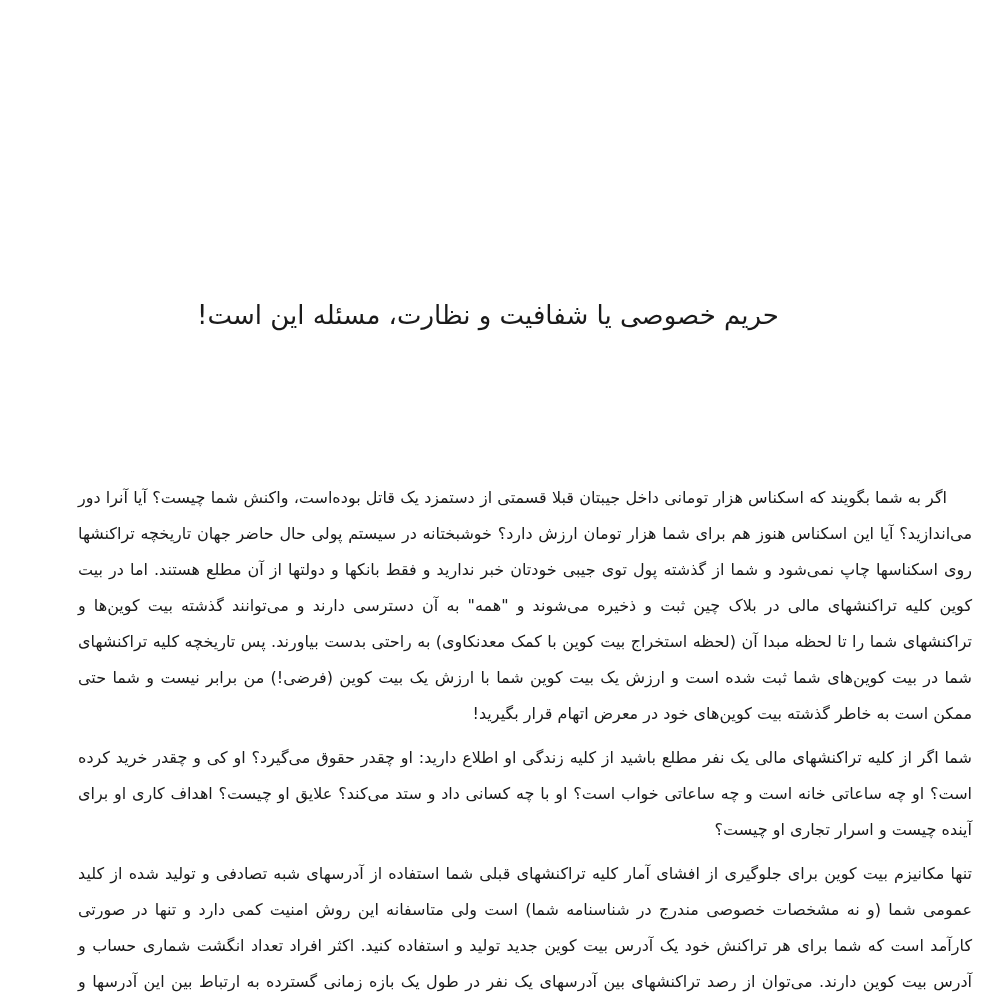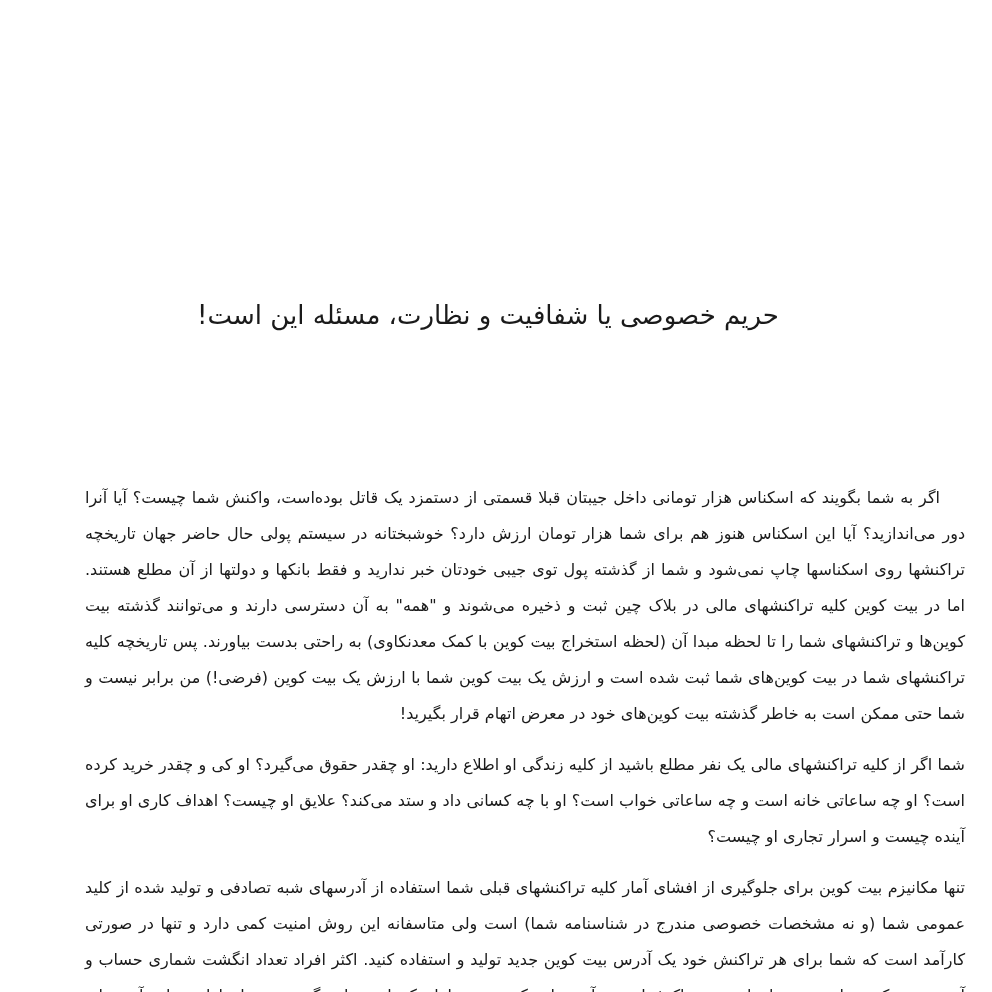--- a/index.html
+++ b/index.html
@@ -31,21 +31,21 @@
   .article-body {
     direction: rtl;
     text-align: justify;
     text-justify: inter-word;
     margin: 146px 12px 0 70px;
     font-size: 16px;
     line-height: 36px;
     color: #1a1a1a;
   }
   .article-body p {
-    margin: 15px;
+    margin: 8px;
     padding: 0;
   }
   .article-body p.first-para {
     text-indent: 25px;
   }
 </style>
 </head>
 <body>
 
 <div class="page">

